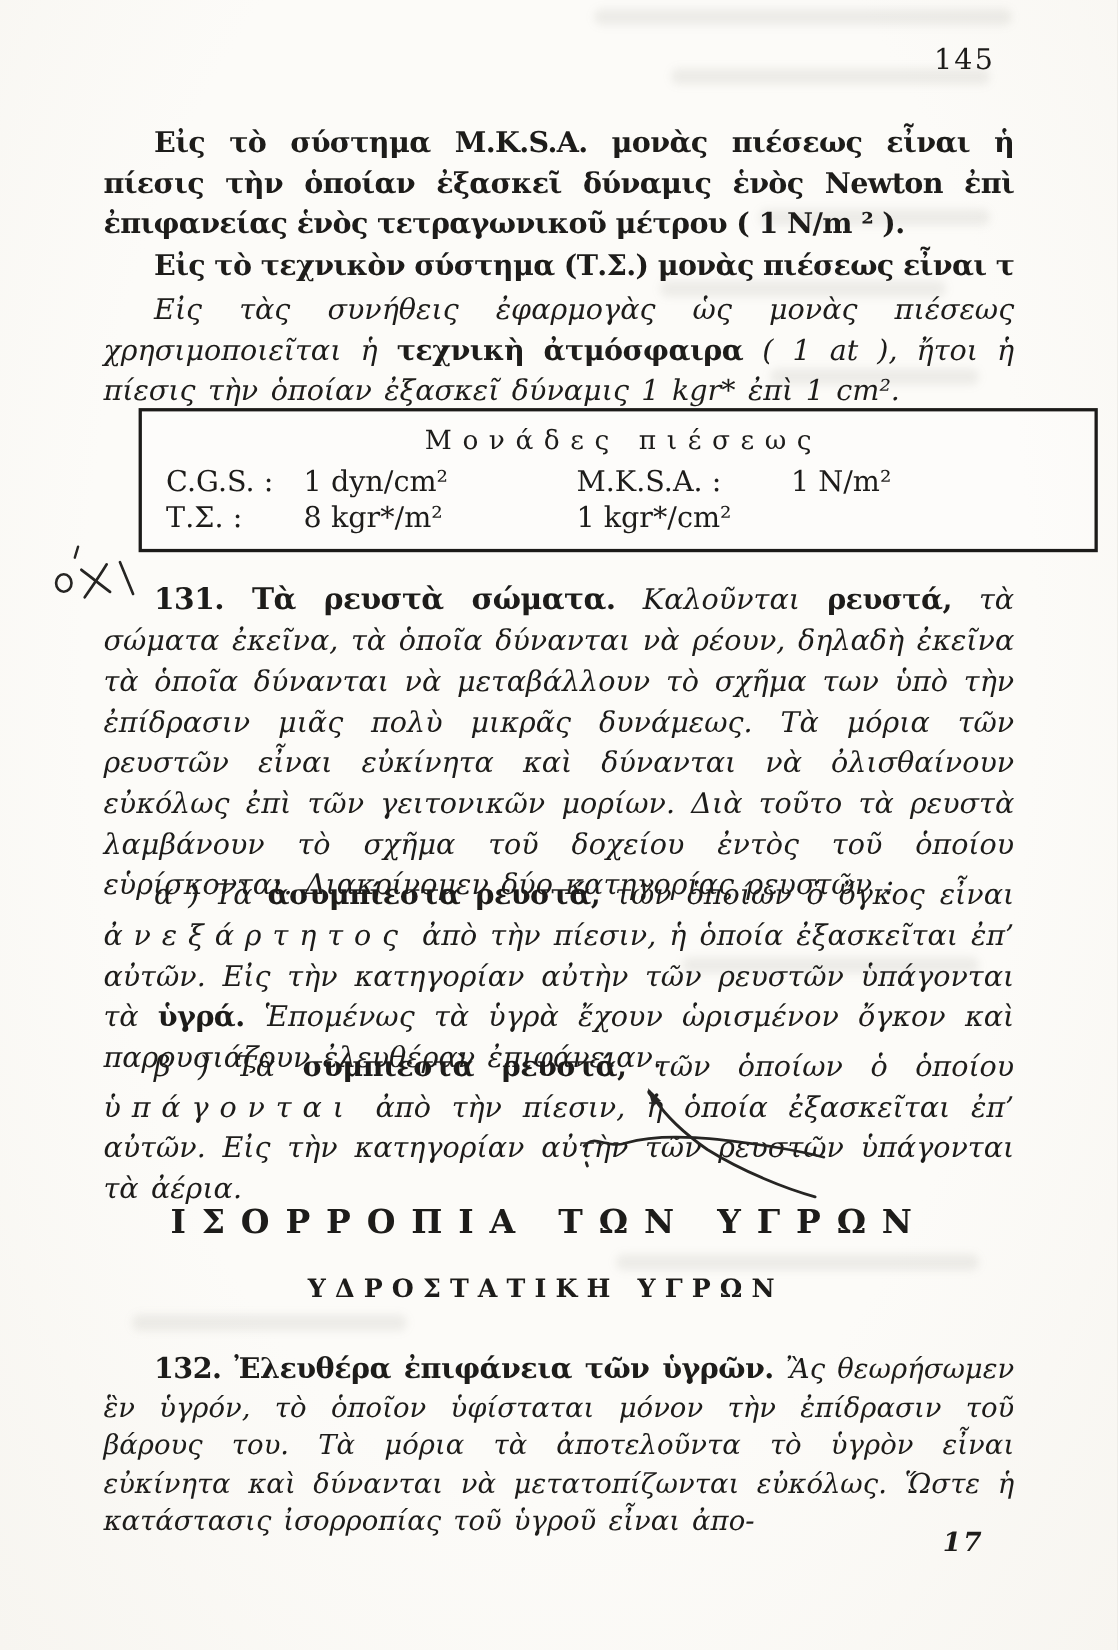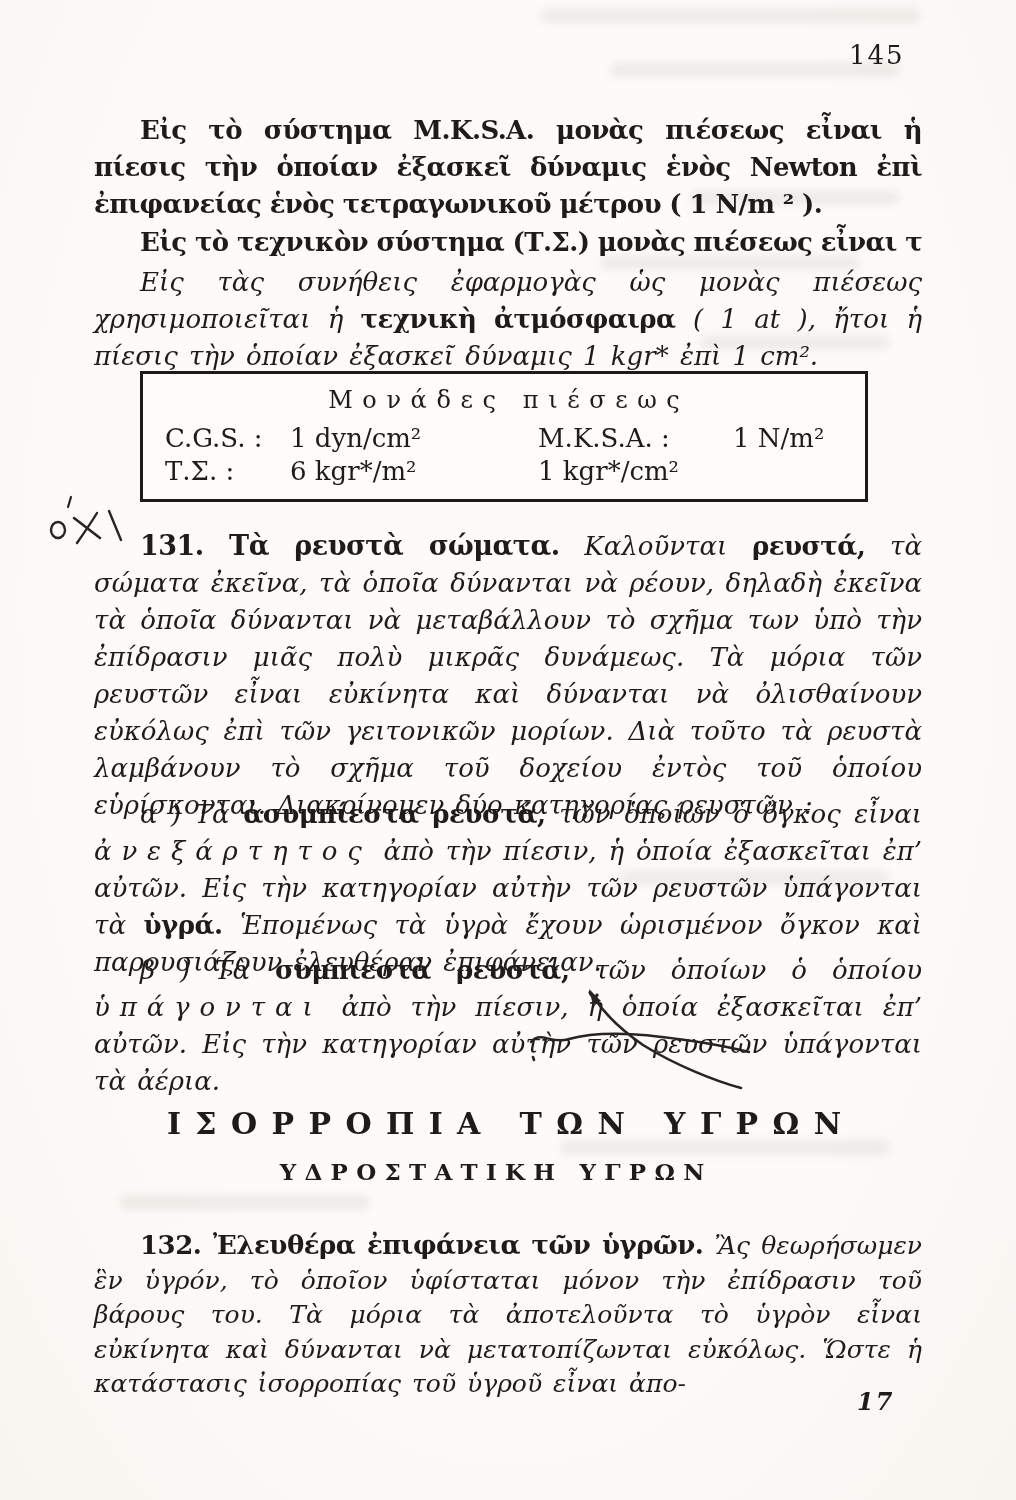--- a/index.html
+++ b/index.html
@@ -35,33 +35,33 @@
   .oneline{white-space:nowrap;overflow:hidden;}
   .body-it{ 
     font-style:italic;font-size:26px;line-height:37px;word-spacing:3px;
   }
   .body-it .bold-term{font-style:normal;font-weight:bold;letter-spacing:-0.5px;}
   .body-it .sec-title{font-style:normal;font-weight:bold;font-size:27px;letter-spacing:-0.5px;}
   .body-it .spaced{letter-spacing:0.38em;}
   .s132{font-size:25px;line-height:34.5px;}
   
   .units-box{
-    position:absolute;left:140px;top:371px;width:728px;height:131px;
+    position:absolute;left:126px;top:371px;width:872px;height:131px;
     border:3px solid #1c1b19;box-sizing:border-box;background:rgba(255,255,255,0.25);
   }
   .units-title{
     margin-top:12px;text-align:center;
     font-size:24px;letter-spacing:0.40em;text-indent:0.40em;
   }
   .units-grid{
     display:grid;grid-template-columns:125px 248px 195px 1fr;
     padding:8px 0 0 22px;font-size:26px;line-height:33px;
   }
   .chap-h1{
-    margin:12px;text-align:center;font-weight:bold;font-size:30px;
+    margin:0;text-align:center;font-weight:bold;font-size:30px;
     letter-spacing:0.48em;text-indent:0.48em;
   }
   .chap-h2{
     margin:0;text-align:center;font-weight:bold;font-size:23px;
     letter-spacing:0.36em;text-indent:0.36em;
   }
   .sig{
     position:absolute;left:857px;top:1387px;
     font-style:italic;font-weight:bold;font-size:24px;letter-spacing:2px;
   }
@@ -91,21 +91,21 @@
   <p class="col para body-it" style="top:248px;"><span>Εἰς τὰς συνήθεις ἐφαρμογὰς ὡς μονὰς πιέσεως χρησιμοποιεῖται ἡ </span><span class="bold-term">τεχνικὴ ἀτμόσφαιρα</span><span> ( 1 at ), ἤτοι ἡ πίεσις τὴν ὁποίαν ἐξασκεῖ δύναμις 1 kgr* ἐπὶ 1 cm².</span></p>
 
   <div class="units-box">
     <div class="units-title">Μονάδες πιέσεως</div>
     <div class="units-grid">
       <span>C.G.S. :</span>
       <span>1 dyn/cm²</span>
       <span>M.K.S.A. :</span>
       <span>1 N/m²</span>
       <span>Τ.Σ. :</span>
-      <span>6 kgr*/m²</span>
+      <span>8 kgr*/m²</span>
       <span>1 kgr*/cm²</span>
     </div>
   </div>
 
   <svg style="position:absolute;left:46px;top:492px;" width="82" height="60" viewBox="0 0 82 60">
     <path class="hand" d="M25,5 L22,15" stroke-width="2.2"></path>
     <ellipse class="hand" cx="12" cy="38" rx="7" ry="8" stroke-width="2.4"></ellipse>
     <path class="hand" d="M28,26 C36,32 46,40 54,46" stroke-width="2.6"></path>
     <path class="hand" d="M51,21 C45,31 38,41 31,51" stroke-width="2.4"></path>
     <path class="hand" d="M63,19 L75,48" stroke-width="2.4"></path>

